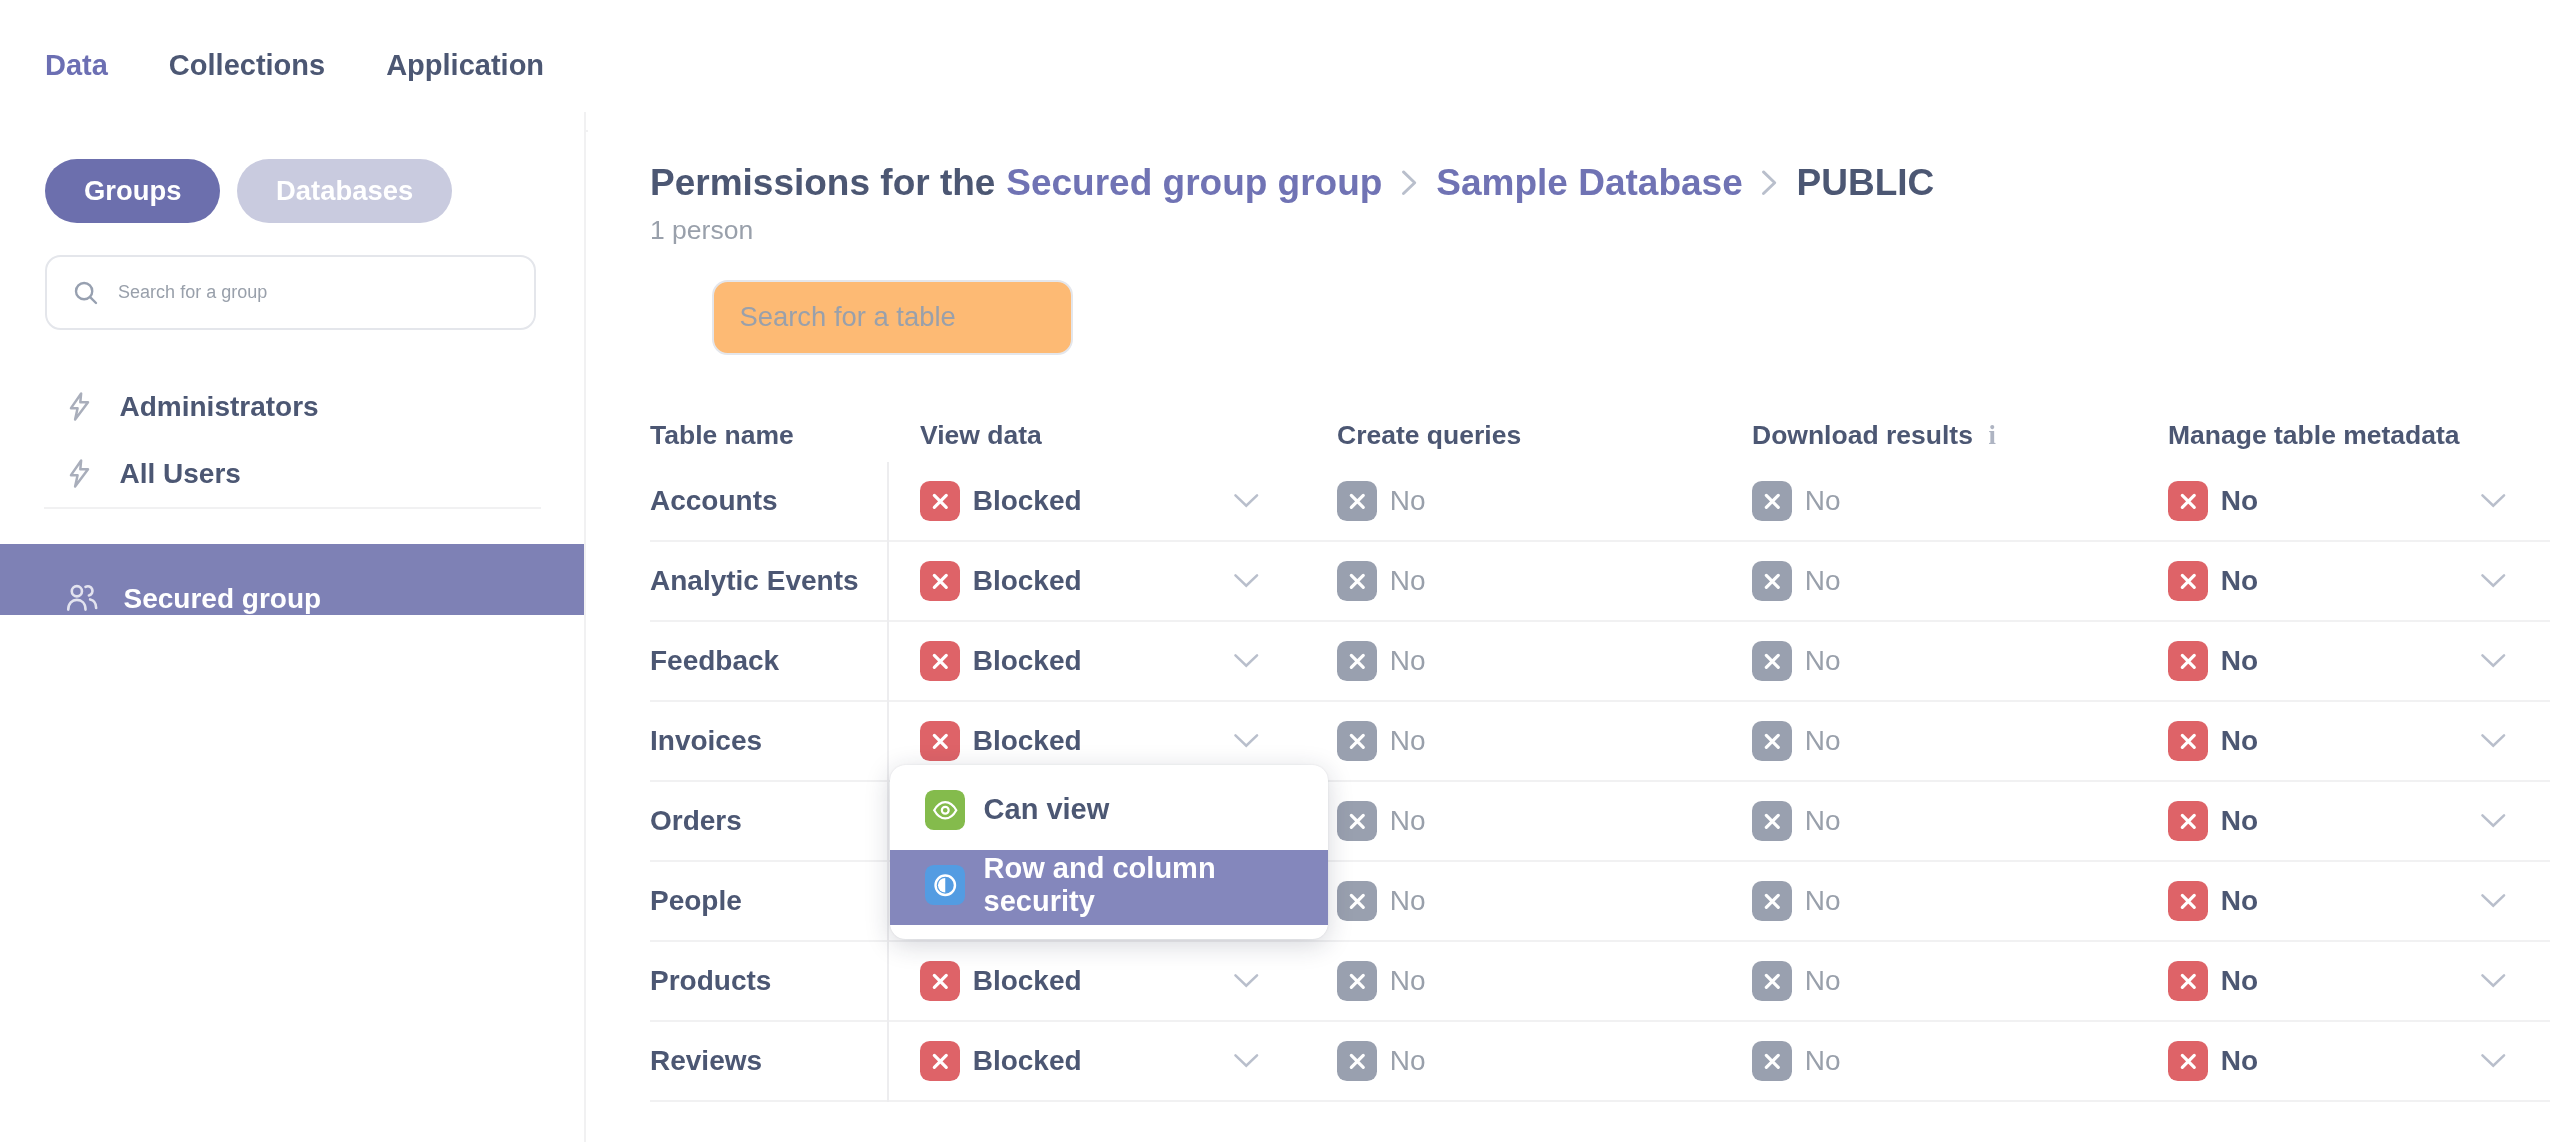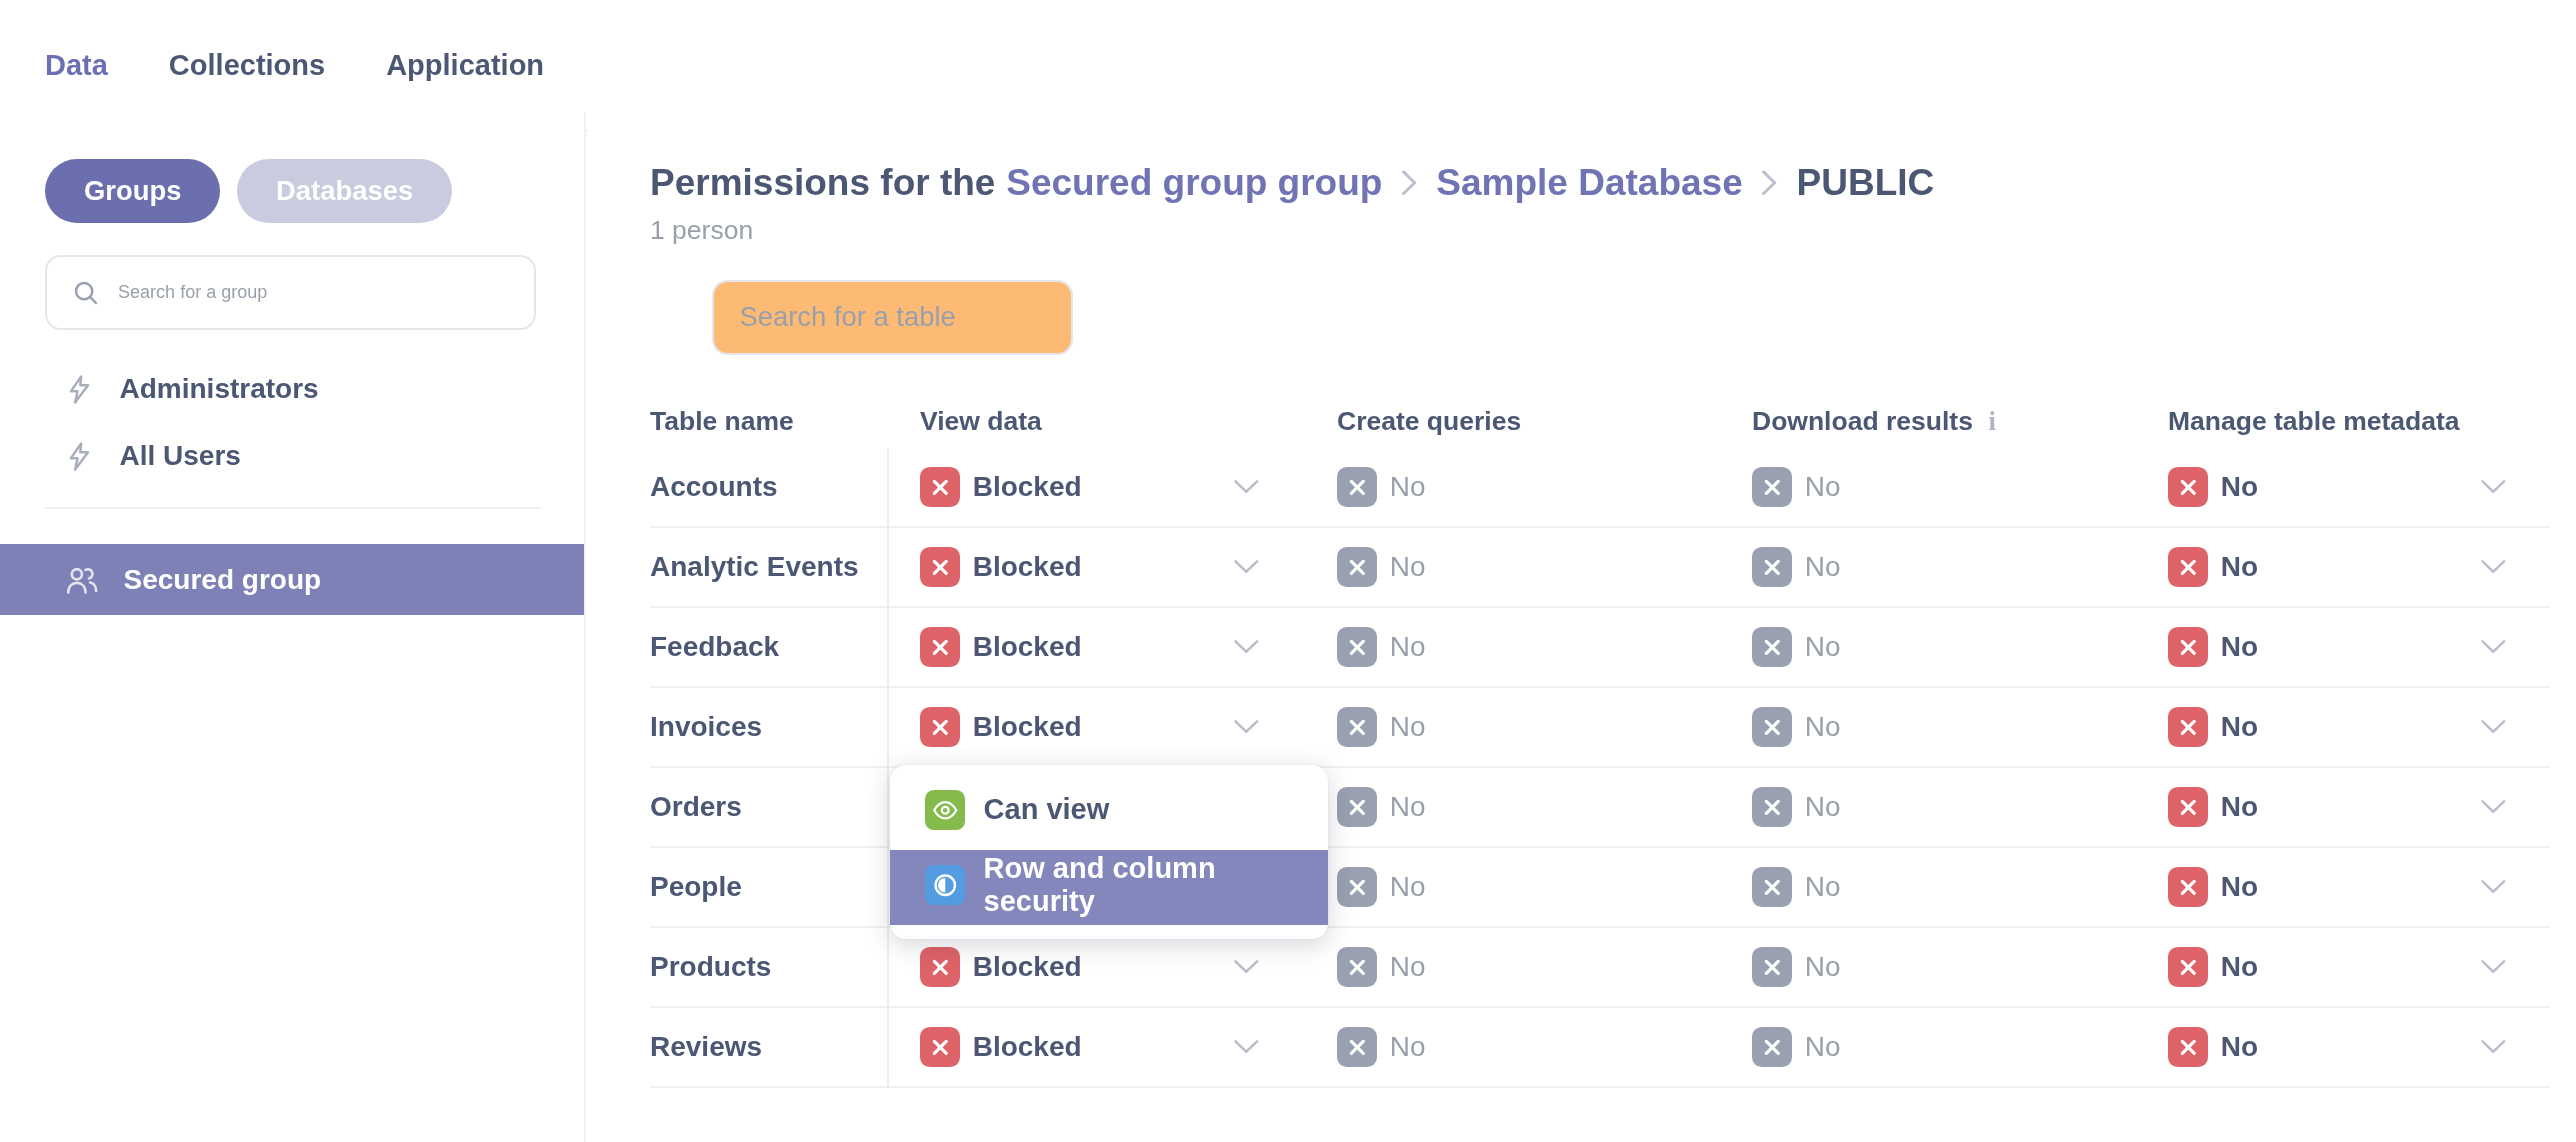--- a/index.html
+++ b/index.html
@@ -29,41 +29,41 @@
   .pill{height:64px;border-radius:32px;display:flex;align-items:center;padding:0 39px;
         font-size:27.4px;font-weight:700;color:#fff;cursor:pointer;}
   .pill.active{background:var(--c-accent);}
   .pill.inactive{background:var(--c-accent-light);}
   .side-search{margin:32px 0 0 45px;width:491px;height:75px;border:2px solid #E4E6EB;border-radius:15.7px;
         display:flex;align-items:center;padding:0 23.5px;gap:17.6px;background:#fff;}
   .side-search input{border:none;outline:none;flex:1;font-size:18px;color:var(--c-text-dark);
         font-family:"Liberation Sans",sans-serif;background:transparent;}
   .side-search input::placeholder{color:var(--c-text-light);}
   .group-list{margin-top:25.5px;}
-  .group-item{height:67px;display:flex;align-items:center;gap:23.5px;padding-left:63px;
+  .group-item{height:67px;display:flex;align-items:flex-end;gap:23.5px;padding-left:63px;
         font-size:28px;font-weight:600;color:var(--c-text-dark);cursor:pointer;}
   .side-divider{border-top:2px solid var(--c-border);margin:17.6px 43px 0 44px;}
   .group-item.selected{margin-top:35px;height:71px;background:var(--c-selected);color:#ffffff;font-weight:700;}
 
   
   .main{position:absolute;left:588px;top:112px;right:0;bottom:0;background:#fff;}
   .page-header{padding:45px 0 0 62px;}
   .crumbs{display:flex;align-items:center;font-size:37px;font-weight:700;color:var(--c-text-dark);line-height:51px;}
   .crumbs .prefix{margin-right:10.8px;}
   .crumbs a{color:var(--c-link);text-decoration:none;cursor:pointer;}
   .crumb-sep{margin:0 18.6px;display:flex;align-items:center;}
   .subtitle{margin-top:6.9px;font-size:26.5px;color:var(--c-text-light);}
   .table-search{margin:34px 0 0 62px;width:361px;height:75px;border:2px solid #E4E6EB;border-radius:15.7px;
         display:flex;align-items:center;padding:0 25.5px;background:#fdba74;}
   .table-search input{border:none;outline:none;width:100%;font-size:27.4px;color:var(--c-text-dark);
         font-family:"Liberation Sans",sans-serif;background:transparent;}
   .table-search input::placeholder{color:var(--c-text-light);}
 
   
-  .table-area{position:absolute;left:62px;top:282px;width:1900px;}
+  .table-area{position:absolute;left:62px;top:296px;width:1900px;}
   .grid-row{display:grid;grid-template-columns:237px 417px 415px 416px 416px;align-items:center;}
   .header-row{height:54px;font-size:26.5px;font-weight:600;color:var(--c-text-dark);}
   .header-cell{display:flex;align-items:center;}
   .header-cell.indent{padding-left:33px;}
   .info-i{margin-left:15.7px;font-family:"Liberation Serif",serif;font-size:26.5px;font-weight:700;
         color:#AEB4C2;cursor:pointer;line-height:1;}
   .t-body{position:relative;}
   .v-divider{position:absolute;left:237px;top:0;width:2px;height:100%;background:#EDEDEF;}
   .t-row{height:80px;border-bottom:2px solid var(--c-border);}
   .t-row:first-child{border-top:2px solid var(--c-border);}

